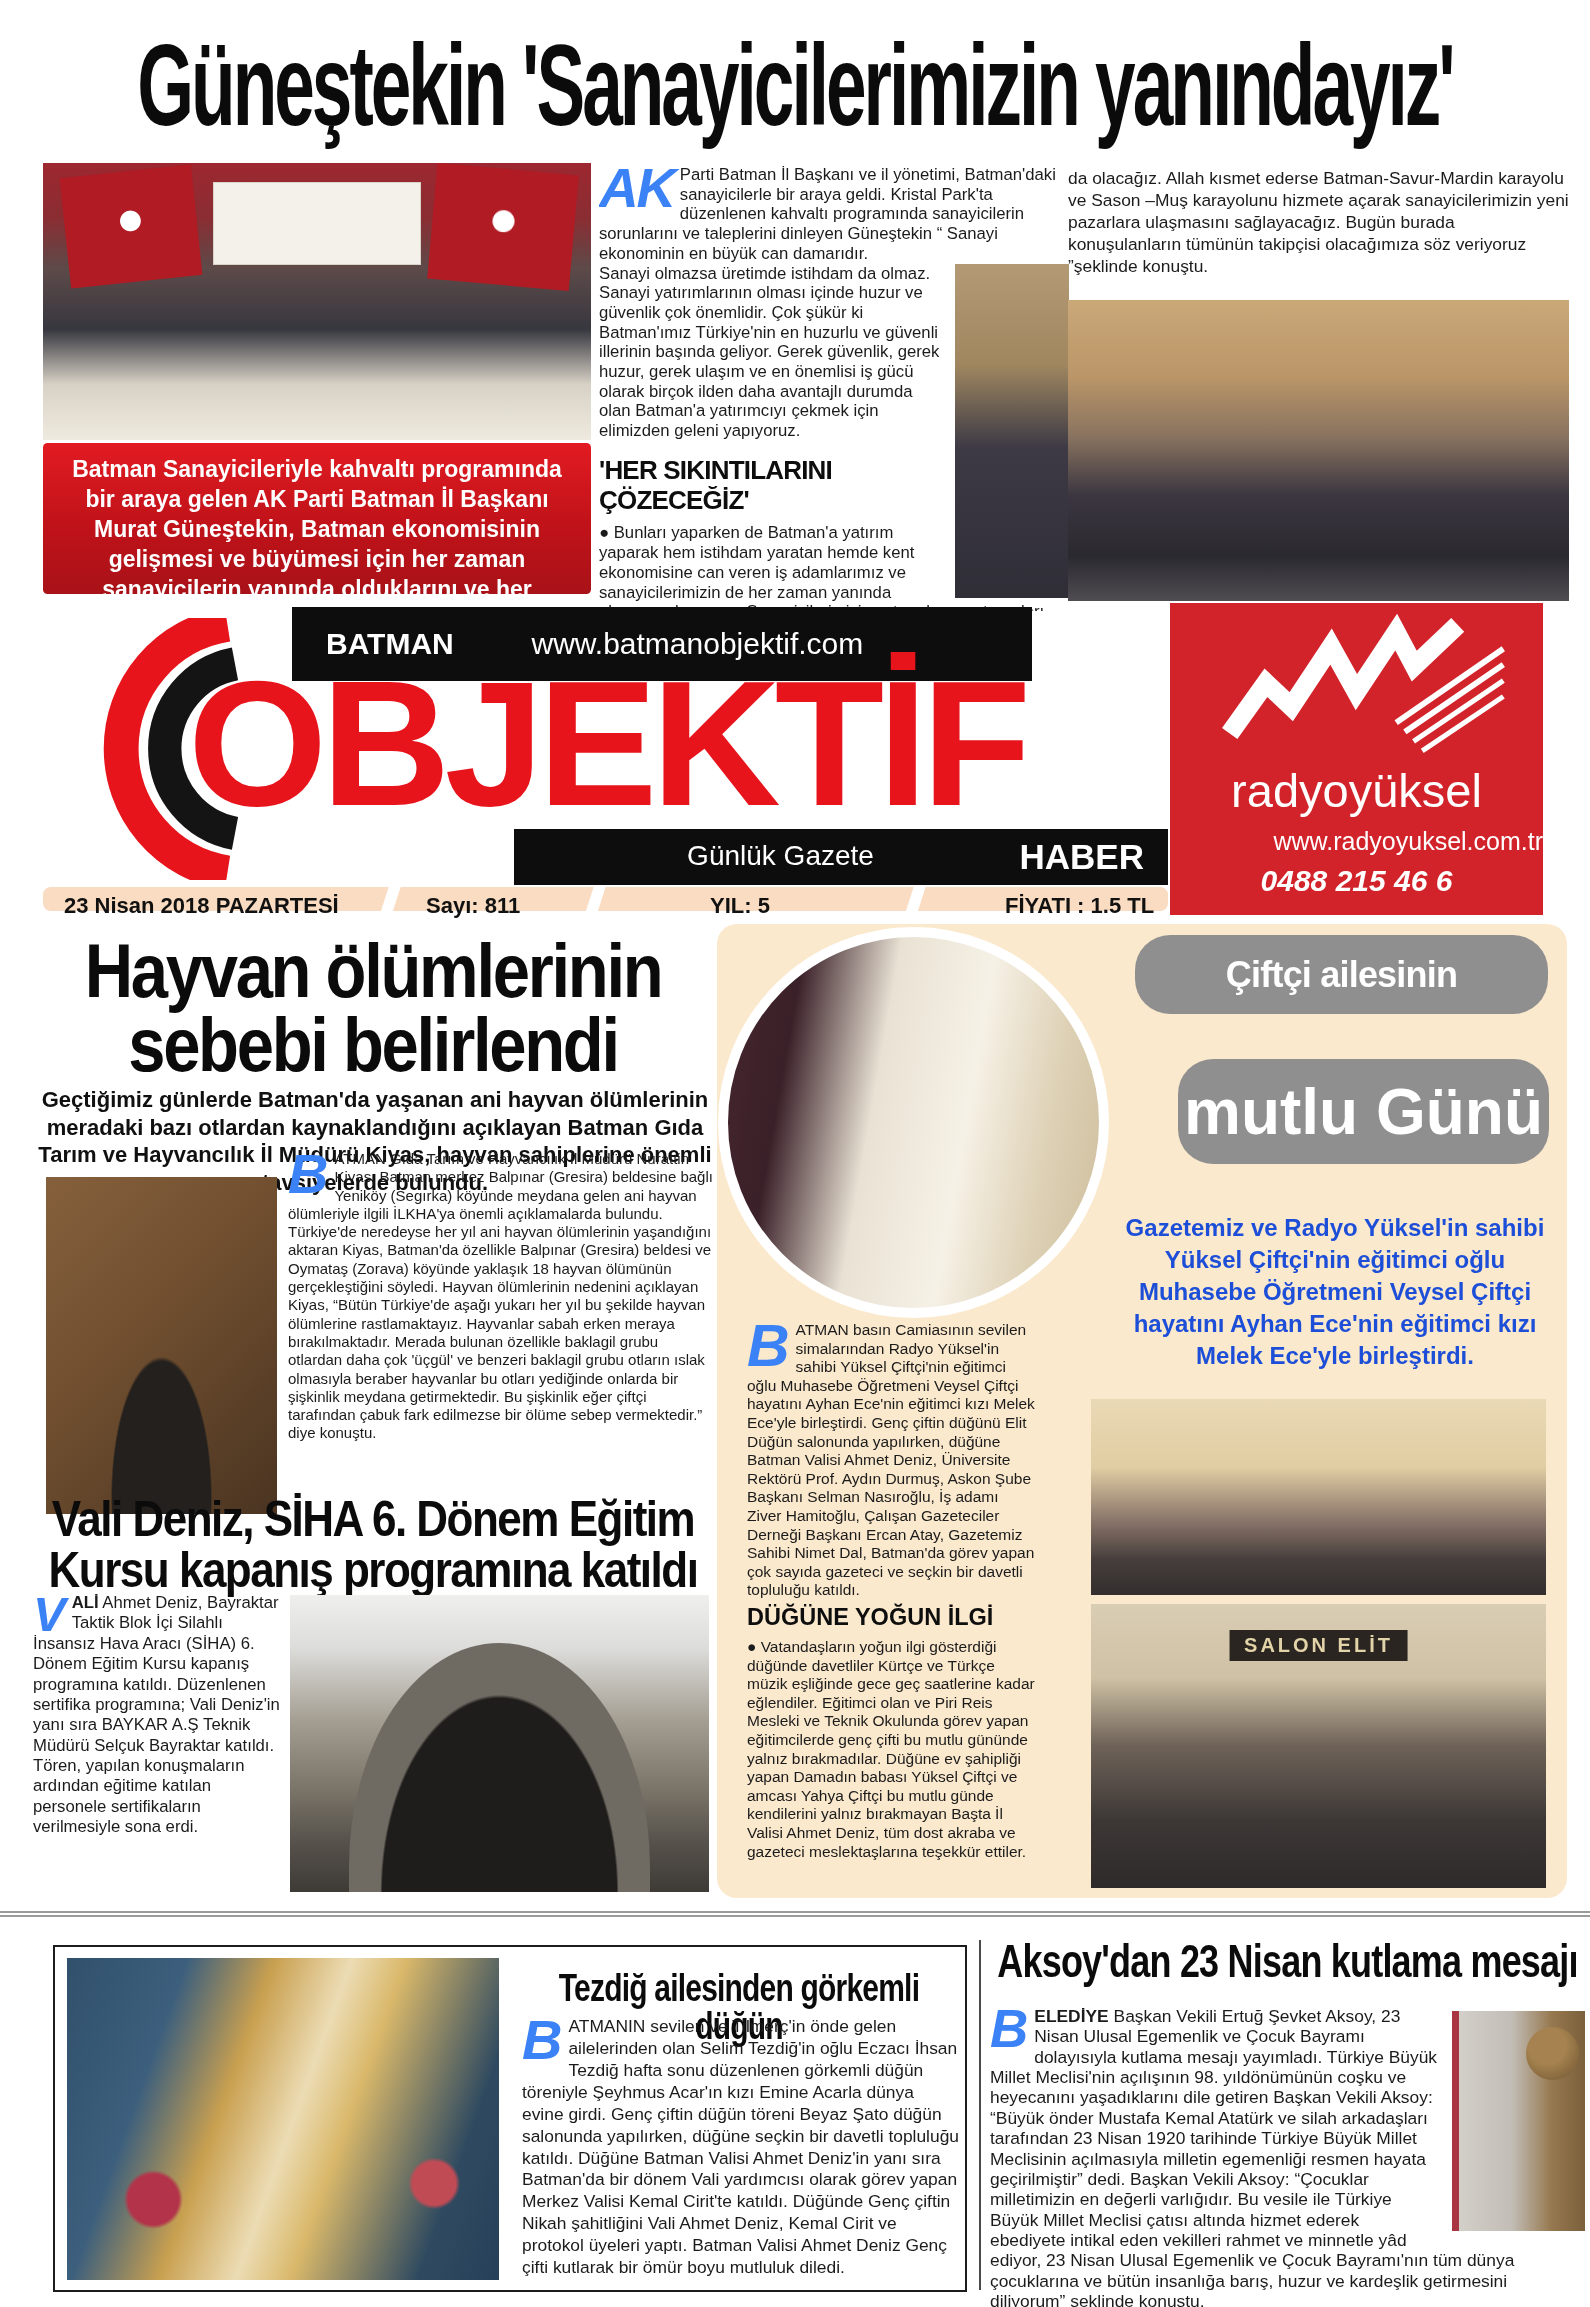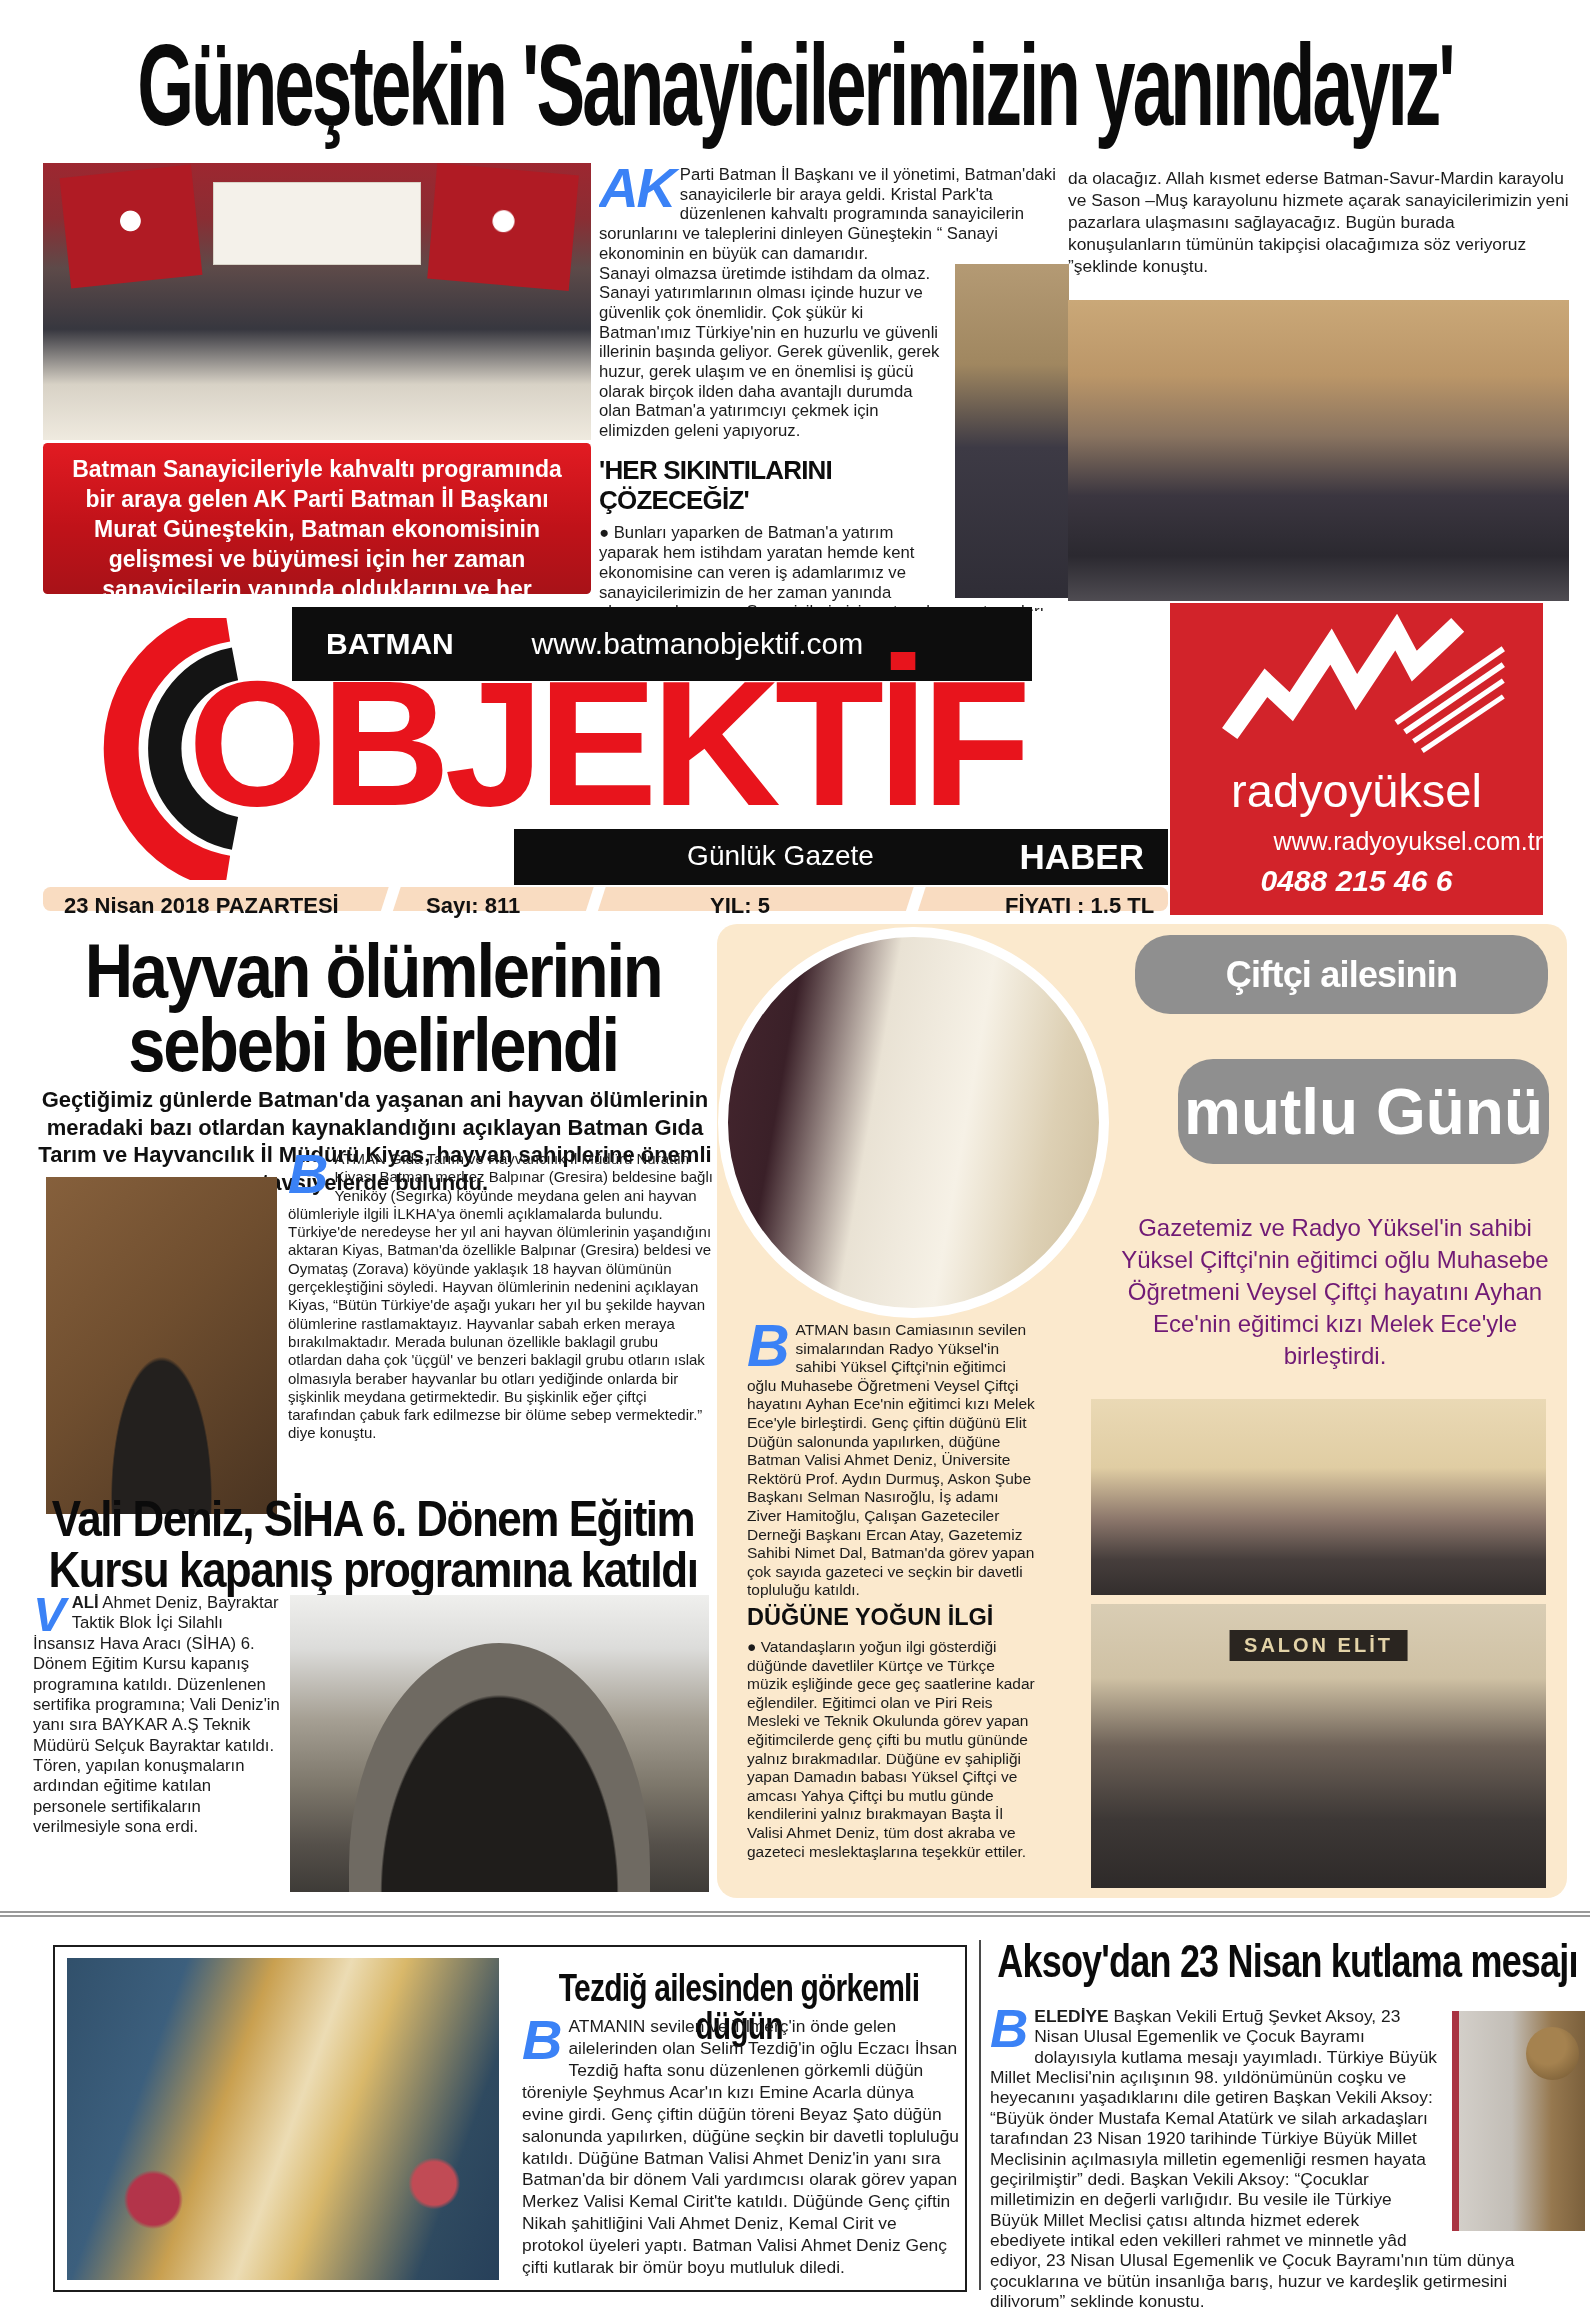--- a/index.html
+++ b/index.html
@@ -110,22 +110,22 @@
   .d1 { left:21px; } .d2 { left:383px; } .d3 { left:667px; } .d4 { left:962px; }
   .ds { position:absolute; top:-2.3px; width:12px; height:39px; background:#fff; transform:skewX(-18deg); }
   .s1 { left:340px; } .s2 { left:545px; } .s3 { left:865px; }
 
   
   .cream { left:717px; top:924px; width:850px; height:974px; background:#fbe9cd; border-radius:20px; }
   .gbox { position:absolute; background:#8f8f8f; color:#fff; font-weight:800; display:flex; align-items:center;
           justify-content:center; border-radius:35px; z-index:4; }
   .gbox1 { left:1135px; top:935px; width:413px; height:79px; font-size:36px; letter-spacing:-0.8px; }
   .gbox2 { left:1178px; top:1059px; width:371px; height:105px; font-size:64px; }
-  .ciftci-intro { left:1115px; top:1212px; width:440px; font-size:24px; font-weight:400; text-align:center;
-                  line-height:1.33; color:#701a75; z-index:6; }
+  .ciftci-intro { left:1115px; top:1212px; width:440px; font-size:24px; font-weight:700; text-align:center;
+                  line-height:1.33; color:#1d4ed8; z-index:6; }
   .hayvan-intro { left:32px; top:1086px; width:686px; text-align:center; font-weight:800; font-size:22px;
                   line-height:1.25; color:#101010; }
   .hayvan-body { left:288px; top:1150px; width:427px; font-size:15px; line-height:1.22; }
   .dc-hayvan { font-size:56px; }
   .vali-body { left:33px; top:1593px; width:250px; font-size:16.7px; line-height:1.22; }
   .dc-vali { font-size:49px; }
   .lead-bold { font-weight:800; }
   .ciftci-body { left:747px; top:1321px; width:290px; font-size:15.5px; line-height:1.2; z-index:6; }
   .dc-ciftci { font-size:59px; }
   .dugune { left:747px; top:1604px; font-size:23.5px; font-weight:900; color:#0e0e0e; z-index:6; }

